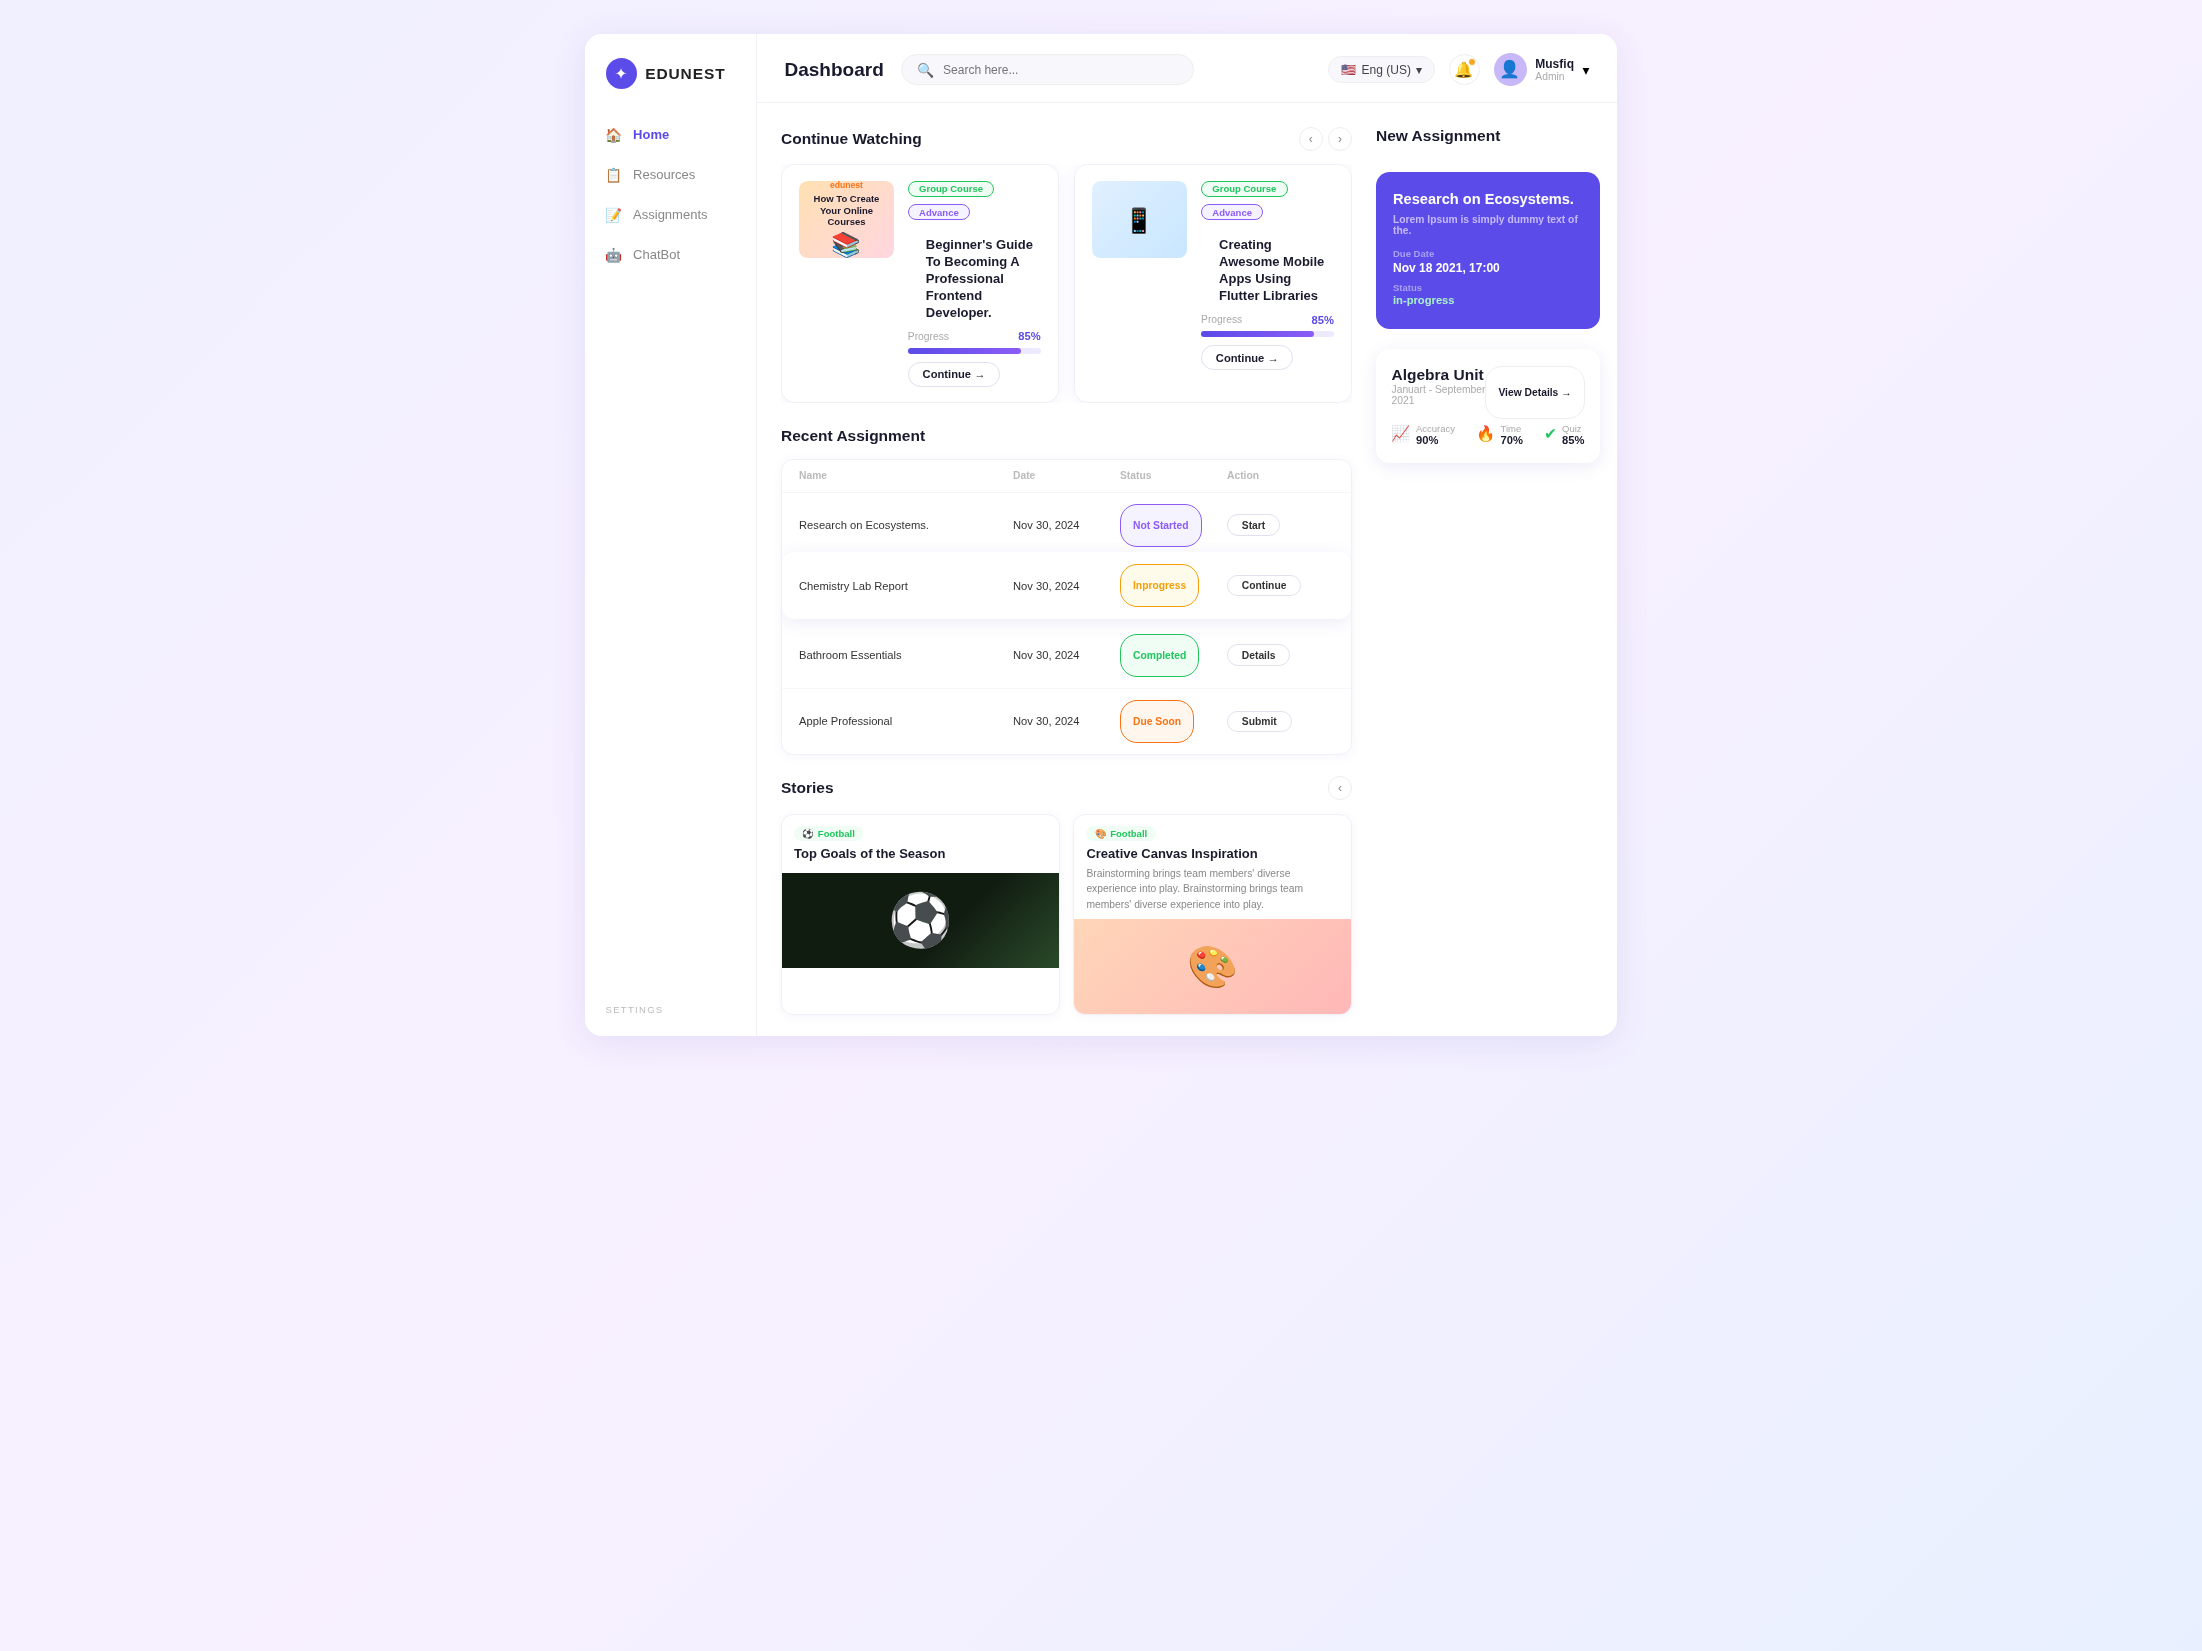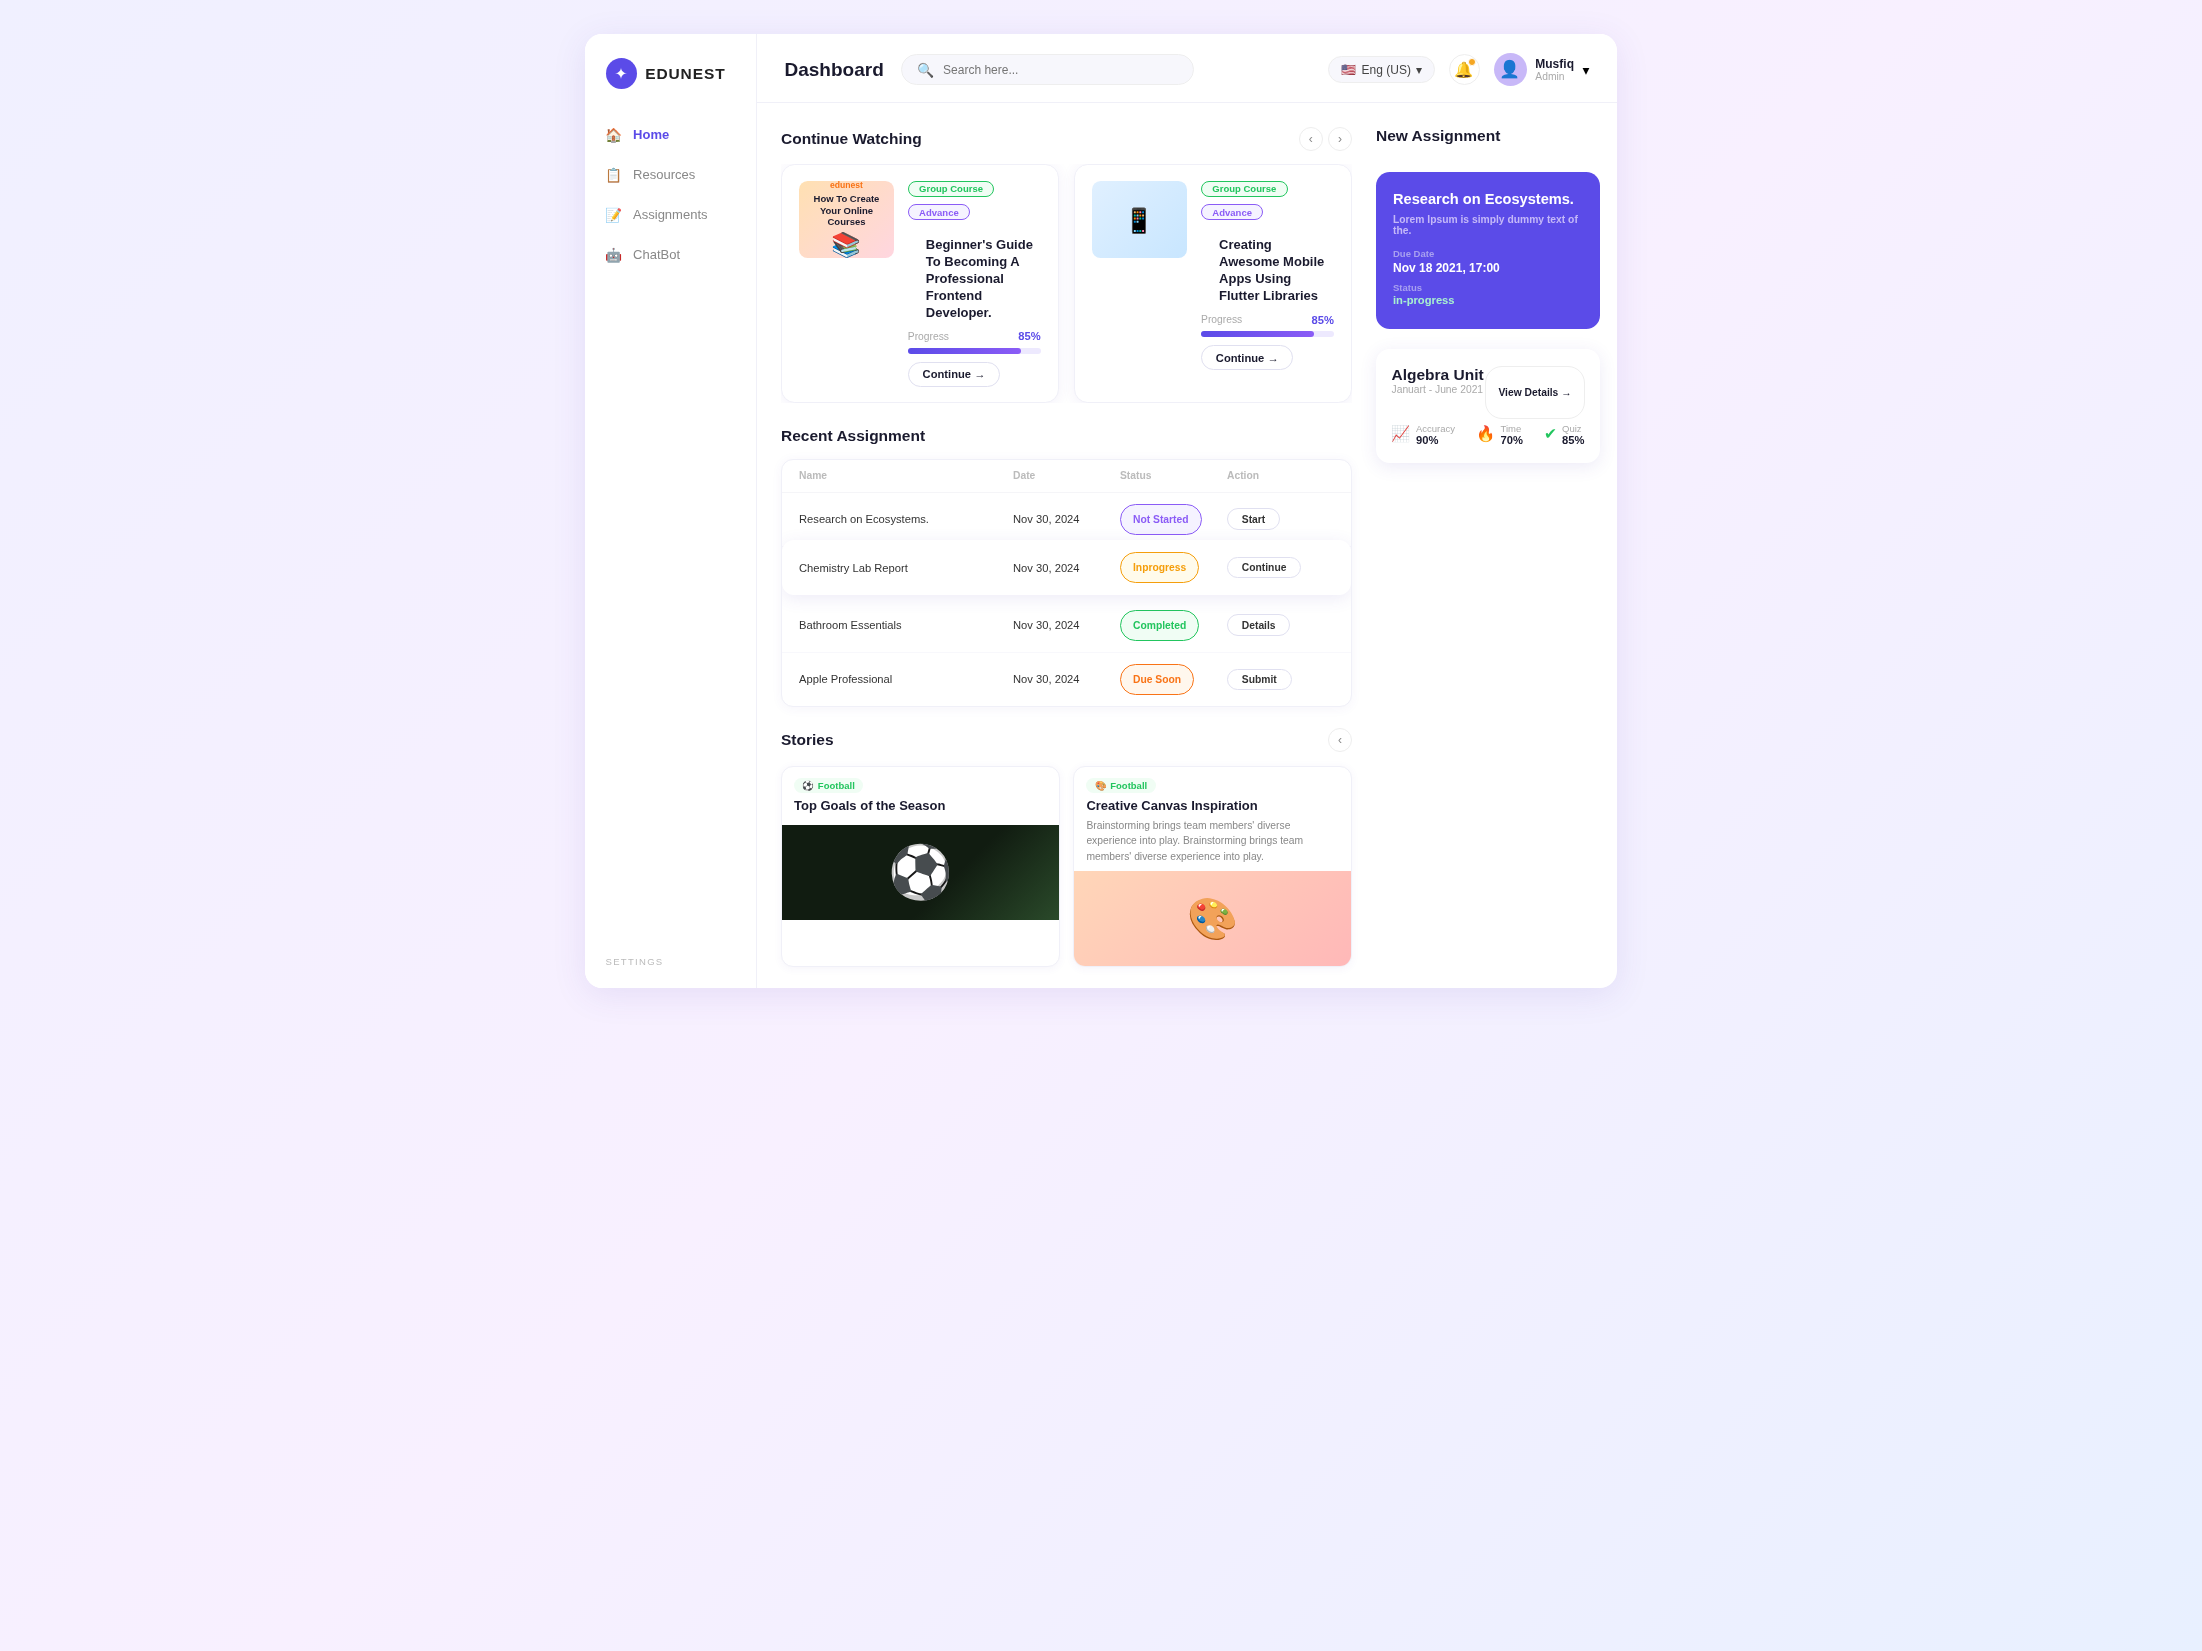--- a/index.html
+++ b/index.html
@@ -309,21 +309,21 @@
       grid-template-columns: 2fr 1fr 1fr 1fr;
       padding: 11.2px 17px;
       border-bottom: 0.9px solid #f8f8fc;
       align-items: center;
     }
     .table-row:last-child { border-bottom: none; }
     .table-cell { font-size: 11.2px; color: #333; }
     .status-badge {
       display: inline-block;
       border-radius: 17px;
-      padding: 9px 12px;
+      padding: 15px 12px;
       font-size: 10.3px;
       font-weight: 600;
       border: 1.3px solid;
     }
     .status-not-started { color: #8b5cf6; border-color: #8b5cf6; background: #f5f3ff; }
     .status-inprogress { color: #f59e0b; border-color: #f59e0b; background: #fffbeb; }
     .status-completed { color: #22c55e; border-color: #22c55e; background: #f0fdf4; }
     .status-due-soon { color: #f97316; border-color: #f97316; background: #fff7ed; }
     .action-btn {
       font-size: 10.3px; font-weight: 600;
@@ -668,21 +668,21 @@
           <div class="new-assign-field">
             <div class="new-assign-field-label">Status</div>
             <div class="status-inprogress-white">in-progress</div>
           </div>
         </div>
 
         <div class="algebra-card">
           <div class="algebra-header">
             <div>
               <div class="algebra-title">Algebra Unit</div>
-              <div class="algebra-date">Januart - June 2021</div>
+              <div class="algebra-date">Januart - September 2021</div>
             </div>
             <button class="view-details-btn">View Details →</button>
           </div>
 
 
           <div class="stats-row">
             <div class="stat-item">
               <span class="stat-icon" style="color:#5b4be8;">📈</span>
               <div>
                 <div class="stat-label">Accuracy</div>

